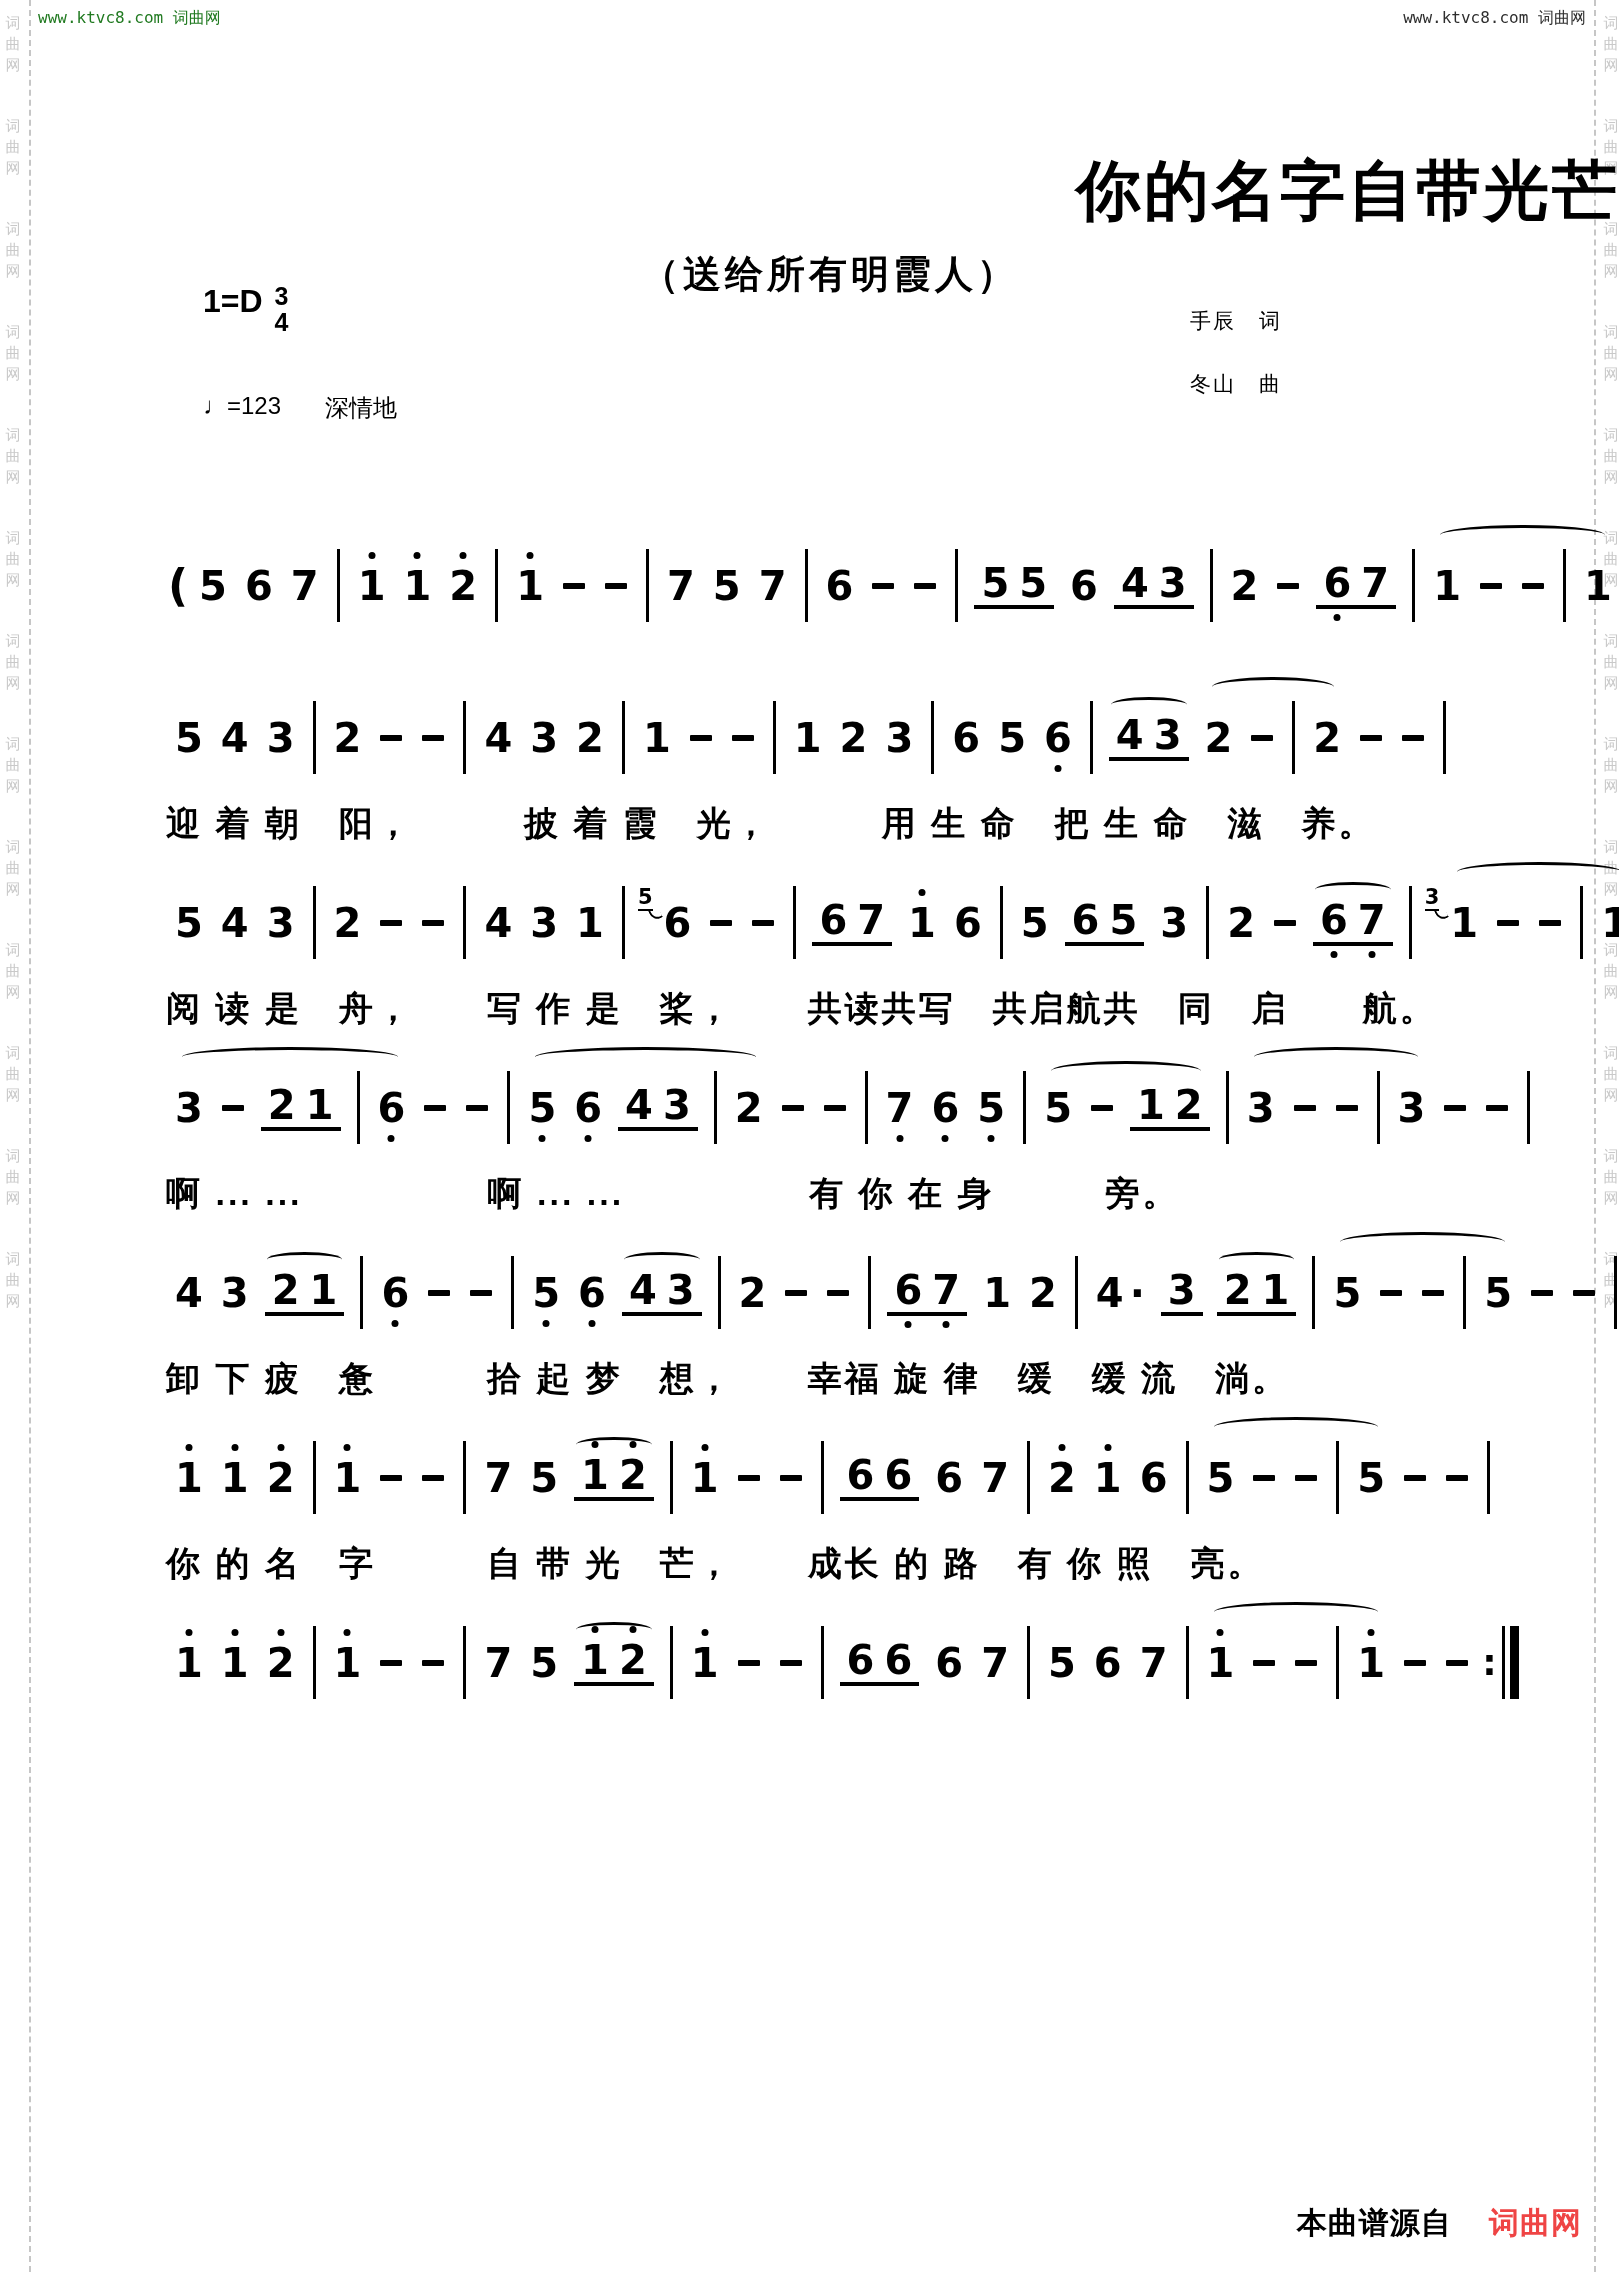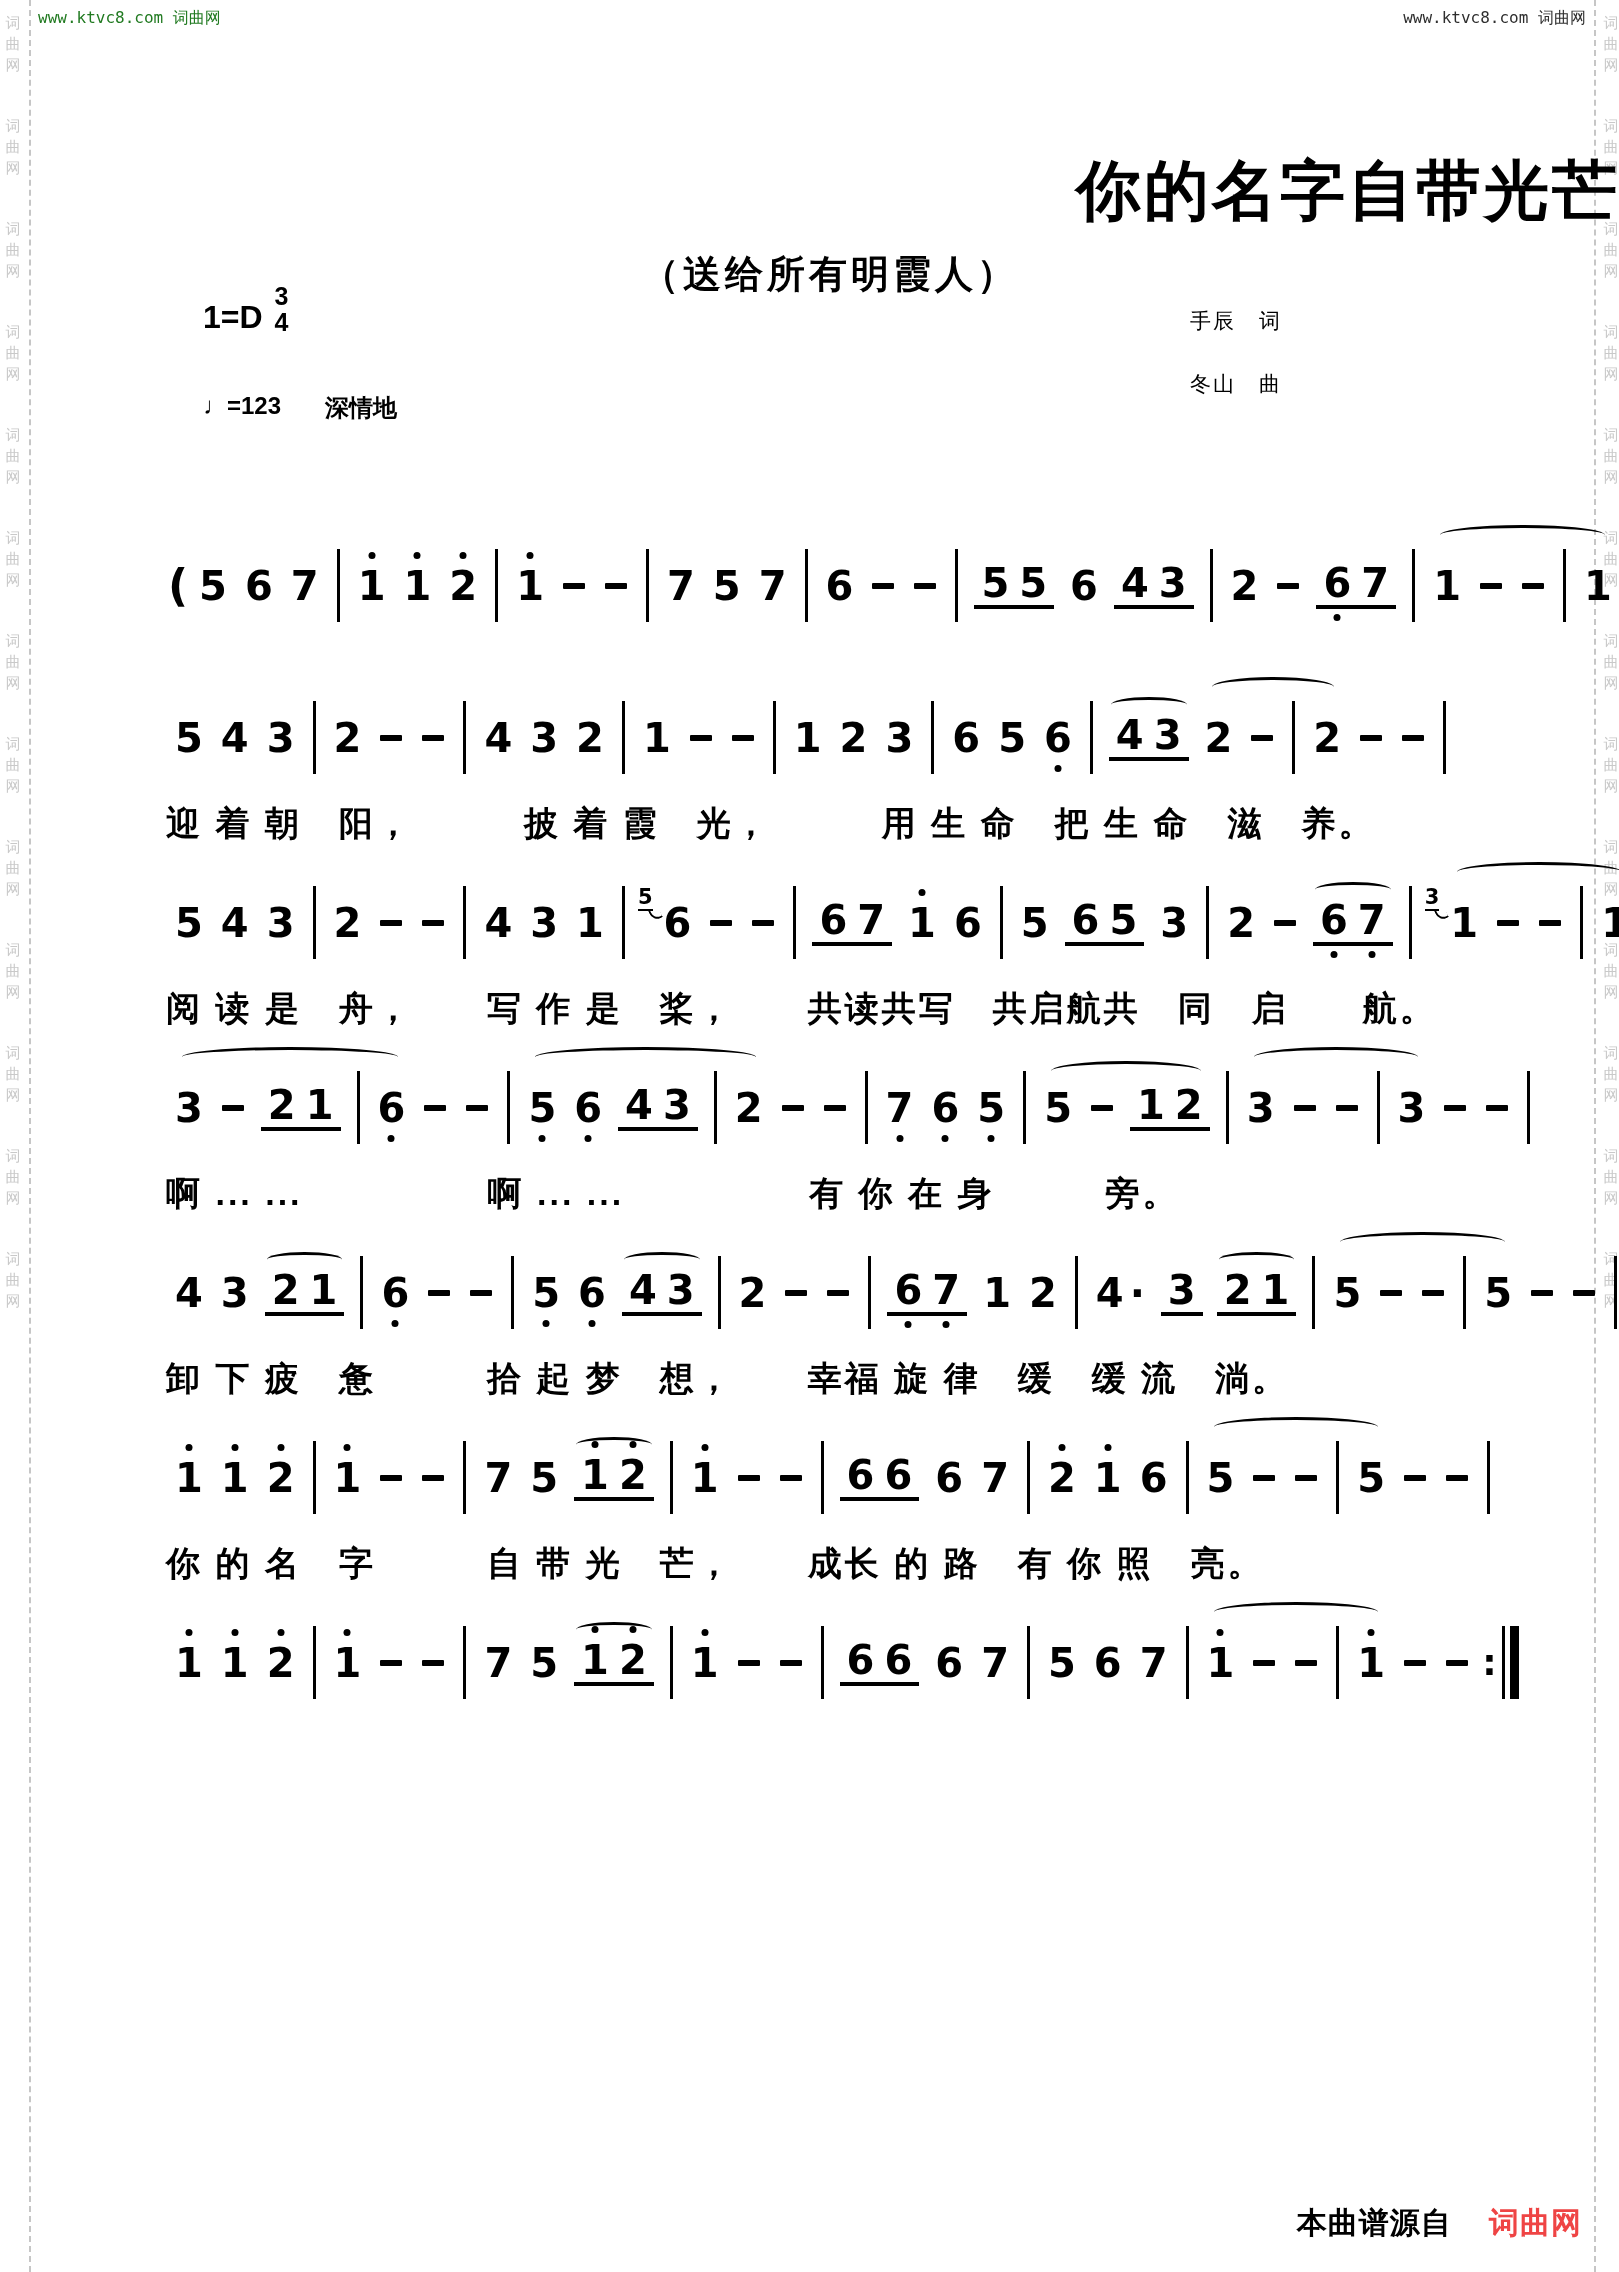--- a/index.html
+++ b/index.html
@@ -20,27 +20,27 @@
   
   .wm-tl{position:absolute;left:38px;top:8px;font-family:"DejaVu Sans Mono",monospace;
     font-size:16px;color:#217a21;}
   .wm-tr{position:absolute;right:34px;top:8px;font-family:"DejaVu Sans Mono",monospace;
     font-size:16px;color:#2e2e2e;}
   
   .title{position:absolute;left:0;right:0;top:147px;text-align:right;
     font-size:65px;font-weight:bold;letter-spacing:3px;}
   .subtitle{position:absolute;left:0;right:0;top:249px;text-align:center;
     font-size:38px;font-weight:bold;letter-spacing:4px;padding-left:40px;}
-  .keytime{position:absolute;left:203px;top:283px;display:flex;align-items:flex-end;
+  .keytime{position:absolute;left:203px;top:283px;display:flex;align-items:flex-start;
     font-size:32px;font-weight:bold;}
   .frac{display:inline-flex;flex-direction:column;align-items:center;
     font-size:25px;line-height:1.05;margin-left:12px;font-weight:bold;}
   .credits{position:absolute;left:1190px;top:289px;font-size:21px;font-weight:normal;line-height:63px;
     letter-spacing:2px;}
-  .tempo{position:absolute;left:203px;top:392px;font-size:24px;font-weight:bold;display:flex;gap:44px;}
+  .tempo{position:absolute;left:203px;top:392px;font-size:24px;font-weight:normal;display:flex;gap:44px;}
   
   .score{position:absolute;left:166px;top:546px;width:1287px;}
   .system{margin-bottom:32px;}
   .system:first-child{margin-bottom:73px;}
   .noterow{display:flex;align-items:center;height:79px;
     font-family:"DejaVu Sans",sans-serif;font-weight:bold;font-size:40px;}
   .lyr{margin-top:24px;font-size:34px;font-weight:bold;white-space:pre;letter-spacing:3px;height:50px;}
   .n{position:relative;line-height:1;margin:0 9px;flex:none;}
   .n.up::before{content:"";position:absolute;top:-14px;left:50%;transform:translateX(-50%);
     width:7px;height:7px;border-radius:50%;background:#000;}

